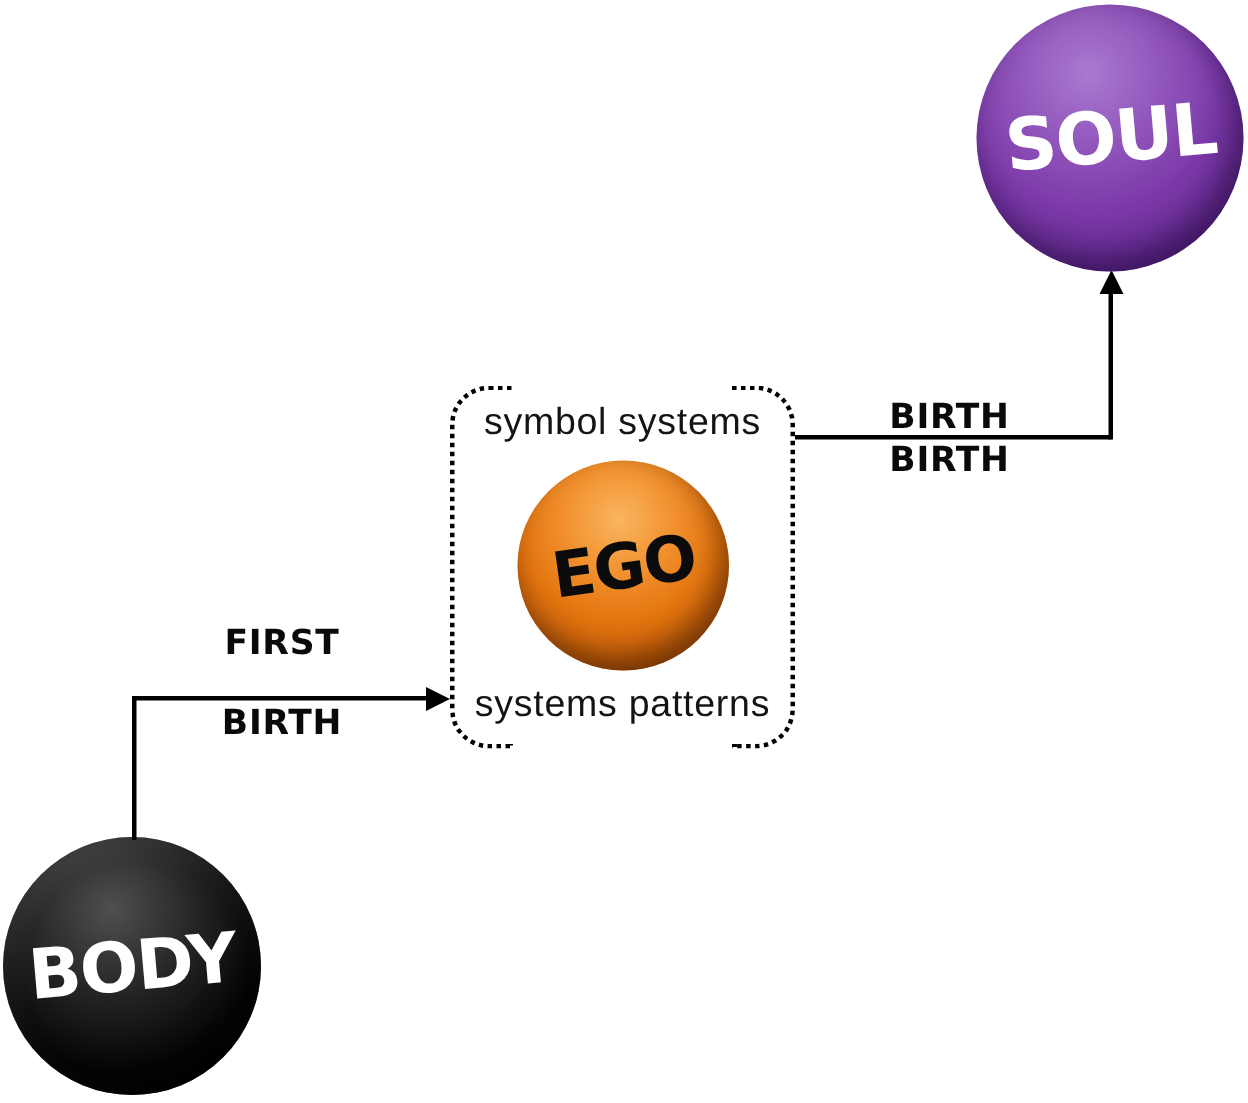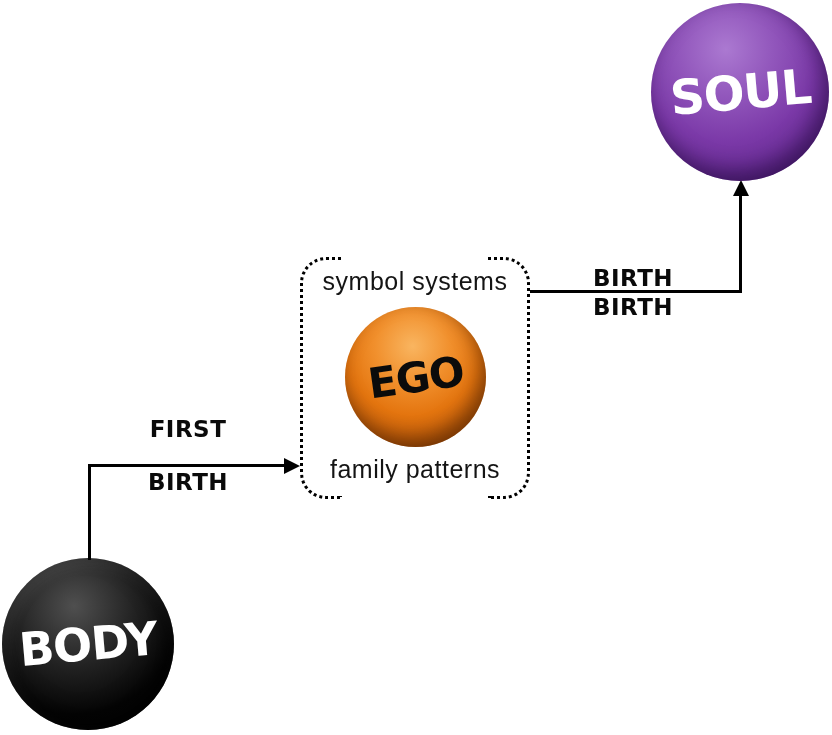--- a/index.html
+++ b/index.html
@@ -140,21 +140,21 @@
 
   <div class="line fb-v"></div>
   <div class="line fb-h"></div>
   <div class="arrowhead right"></div>
   <div class="arrow-label fb-1">FIRST</div>
   <div class="arrow-label fb-2">BIRTH</div>
 
   <div class="bracket left"></div>
   <div class="bracket right"></div>
   <div class="box-caption top">symbol systems</div>
-  <div class="box-caption bottom">family patterns</div>
+  <div class="box-caption bottom">systems patterns</div>
 
   <div class="sphere ego">
     <span class="sphere-label">EGO</span>
   </div>
 
   <div class="line sb-h"></div>
   <div class="line sb-v"></div>
   <div class="arrowhead up"></div>
   <div class="arrow-label sb-1">BIRTH</div>
   <div class="arrow-label sb-2">BIRTH</div>

